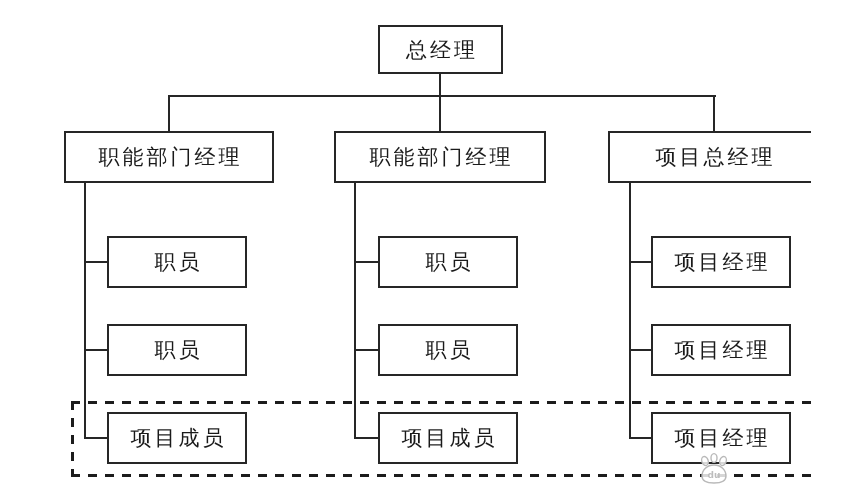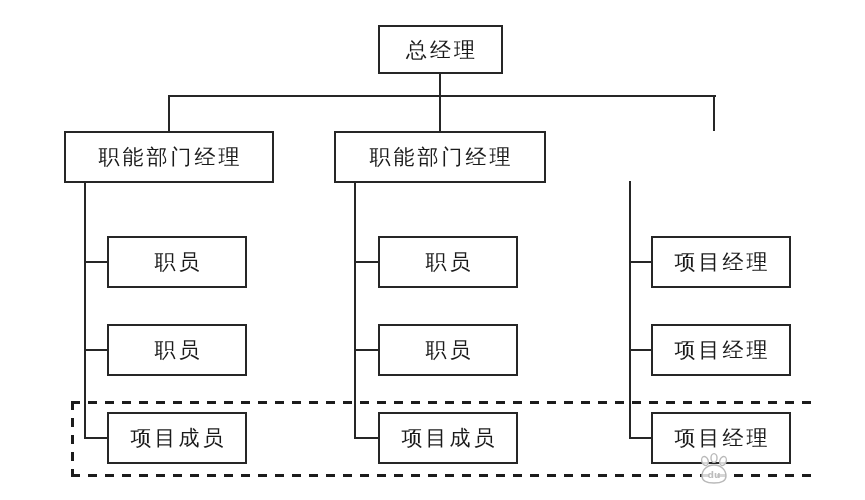--- a/index.html
+++ b/index.html
@@ -74,20 +74,21 @@
   <div class="node" style="left:378px; top:25px; width:125px; height:49px;">总经理</div>
 
   <div class="vline" style="left:439px; top:74px; height:23px;"></div>
   <div class="hline" style="left:168px; top:95px; width:548px;"></div>
   <div class="vline" style="left:168px; top:95px; height:36px;"></div>
   <div class="vline" style="left:439px; top:95px; height:36px;"></div>
   <div class="vline" style="left:713px; top:95px; height:36px;"></div>
 
   <div class="node" style="left:64px; top:131px; width:210px; height:52px;">职能部门经理</div>
   <div class="node" style="left:334px; top:131px; width:212px; height:52px;">职能部门经理</div>
+  <div class="node" style="left:608px; top:131px; width:212px; height:52px;">项目总经理</div>
 
   <div class="vline" style="left:84px;  top:181px; height:257px;"></div>
   <div class="vline" style="left:354px; top:181px; height:257px;"></div>
   <div class="vline" style="left:629px; top:181px; height:257px;"></div>
 
   <div class="hline" style="left:84px; top:261px; width:25px;"></div>
   <div class="hline" style="left:84px; top:349px; width:25px;"></div>
   <div class="hline" style="left:84px; top:437px; width:25px;"></div>
 
   <div class="hline" style="left:354px; top:261px; width:26px;"></div>

